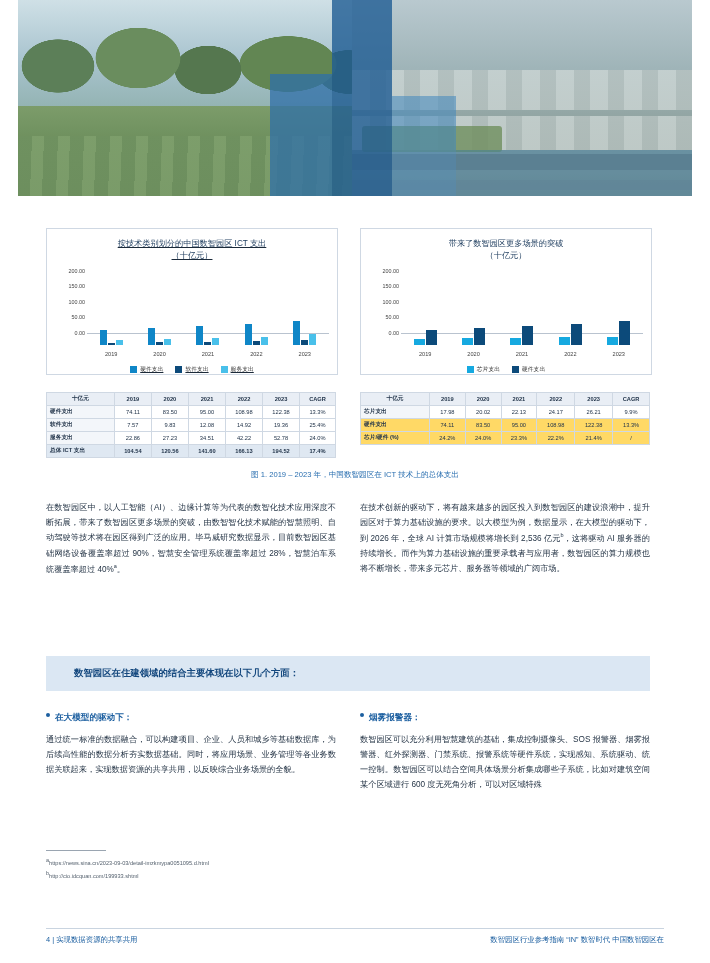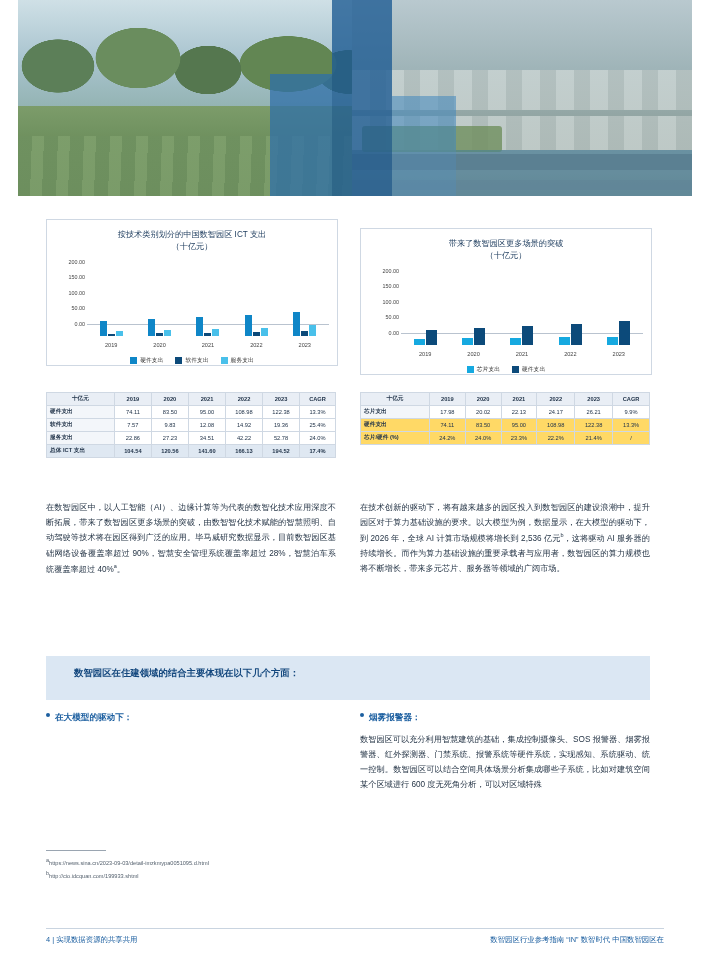--- a/index.html
+++ b/index.html
@@ -34,21 +34,21 @@
   .hero .city .road2{position:absolute;left:0;right:0;bottom:6px;height:10px;background:#7c8986;opacity:.7;}
   .hero .city .green{position:absolute;left:10px;bottom:44px;width:140px;height:26px;background:#6f8f5e;opacity:.8;border-radius:3px;}
   .hero .tile{position:absolute;}
   .hero .t1{left:252px;top:74px;width:62px;height:122px;background:#2f6fa8;opacity:.75;}
   .hero .t2{left:314px;top:0px;width:60px;height:196px;background:#1f5c93;opacity:.8;}
   .hero .t3{left:374px;top:96px;width:64px;height:100px;background:#3f86bd;opacity:.55;}
   .hero .t4{left:438px;top:150px;width:236px;height:46px;background:#2e7fb8;opacity:.35;}
 
   
   .chart-card{position:absolute;border:1px solid #cfd8e3;background:#fff;}
-  .chart-left{left:46px;top:219px;width:290px;height:145px;}
+  .chart-left{left:46px;top:228px;width:290px;height:145px;text-decoration:underline;}
   .chart-right{left:360px;top:228px;width:290px;height:145px;}
   .chart-title{text-align:center;font-size:8.2px;color:#1b3a5c;margin-top:9px;line-height:1.5;}
   .plot{position:relative;margin:8px 6px 0 6px;height:74px;}
   .yaxis{position:absolute;left:0;top:0;width:34px;height:62px;}
   .yaxis span{position:absolute;right:2px;font-size:5.4px;color:#444;transform:translateY(-50%);}
   .grid{position:absolute;left:34px;right:2px;top:0;height:62px;border-bottom:1px solid #b9c3cf;}
   .bars{position:absolute;left:0;right:0;bottom:0;height:62px;display:flex;align-items:flex-end;justify-content:space-around;}
   .group{display:flex;align-items:flex-end;gap:1px;height:100%;}
   .bar{width:7px;}
   .c-hard{background:#0f86c7;}
@@ -73,21 +73,21 @@
 
   .figcap{position:absolute;left:0;right:0;top:470px;text-align:center;font-size:7.6px;color:#2a6fb0;}
 
   
   .col{position:absolute;font-size:8.2px;line-height:1.85;color:#1f2f41;text-align:justify;}
   .col-left{left:46px;top:500px;width:290px;}
   .col-right{left:360px;top:500px;width:290px;}
   .sup{font-size:5.5px;vertical-align:super;}
 
   
-  .band{position:absolute;left:46px;top:656px;width:604px;height:44px;background:#dbe7f3;}
+  .band{position:absolute;left:46px;top:656px;width:604px;height:35px;background:#dbe7f3;}
   .band .txt{position:absolute;left:28px;top:11px;font-size:9.4px;font-weight:bold;color:#14487e;}
 
   
   .sec{position:absolute;font-size:8.2px;line-height:1.85;color:#1f2f41;text-align:justify;}
   .sec-left{left:46px;top:710px;width:290px;}
   .sec-right{left:360px;top:710px;width:290px;}
   .sec h4{margin:0 0 6px 0;font-size:8.6px;color:#1c5fa0;font-weight:bold;}
   .dot{display:inline-block;width:4px;height:4px;border-radius:50%;background:#1c5fa0;margin-right:5px;vertical-align:3px;}
 
   
@@ -328,35 +328,37 @@
       <td>24.2%</td>
       <td>24.0%</td>
       <td>23.3%</td>
       <td>22.2%</td>
       <td>21.4%</td>
       <td>/</td>
     </tr>
   </tbody>
     </table>
 
+  <div class="figcap">图 1. 2019 – 2023 年，中国数智园区在 ICT 技术上的总体支出</div>
 
   <div class="col col-left">
     <span>在数智园区中，以人工智能（AI）、边缘计算等为代表的数智化技术应用深度不断拓展，带来了数智园区更多场景的突破，由数智智化技术赋能的智慧照明、自动驾驶等技术将在园区得到广泛的应用。毕马威研究数据显示，目前数智园区基础网络设备覆盖率超过 90%，智慧安全管理系统覆盖率超过 28%，智慧泊车系统覆盖率超过 40%</span><span class="sup">a</span><span>。</span>
   </div>
 
   <div class="col col-right">
     <span>在技术创新的驱动下，将有越来越多的园区投入到数智园区的建设浪潮中，提升园区对于算力基础设施的要求。以大模型为例，数据显示，在大模型的驱动下，到 2026 年，全球 AI 计算市场规模将增长到 2,536 亿元</span><span class="sup">b</span><span>，这将驱动 AI 服务器的持续增长。而作为算力基础设施的重要承载者与应用者，数智园区的算力规模也将不断增长，带来多元芯片、服务器等领域的广阔市场。</span>
   </div>
 
   <div class="band">
     <div class="txt">数智园区在住建领域的结合主要体现在以下几个方面：</div>
   </div>
 
   <div class="sec sec-left">
     <h4><span class="dot"></span><span>在大模型的驱动下：</span></h4>
+    <div>通过统一标准的数据融合，可以构建项目、企业、人员和城乡等基础数据库，为后续高性能的数据分析夯实数据基础。同时，将应用场景、业务管理等各业务数据关联起来，实现数据资源的共享共用，以反映综合业务场景的全貌。</div>
   </div>
 
   <div class="sec sec-right">
     <h4><span class="dot"></span><span>烟雾报警器：</span></h4>
     <div>数智园区可以充分利用智慧建筑的基础，集成控制摄像头、SOS 报警器、烟雾报警器、红外探测器、门禁系统、报警系统等硬件系统，实现感知、系统驱动、统一控制。数智园区可以结合空间具体场景分析集成哪些子系统，比如对建筑空间某个区域进行 600 度无死角分析，可以对区域特殊</div>
   </div>
 
   <div class="fn">
     <div class="rule"></div>
     <div><span class="sup">a</span><span>https://news.sina.cn/2023-09-03/detail-imzkmypa0051095.d.html</span></div>

